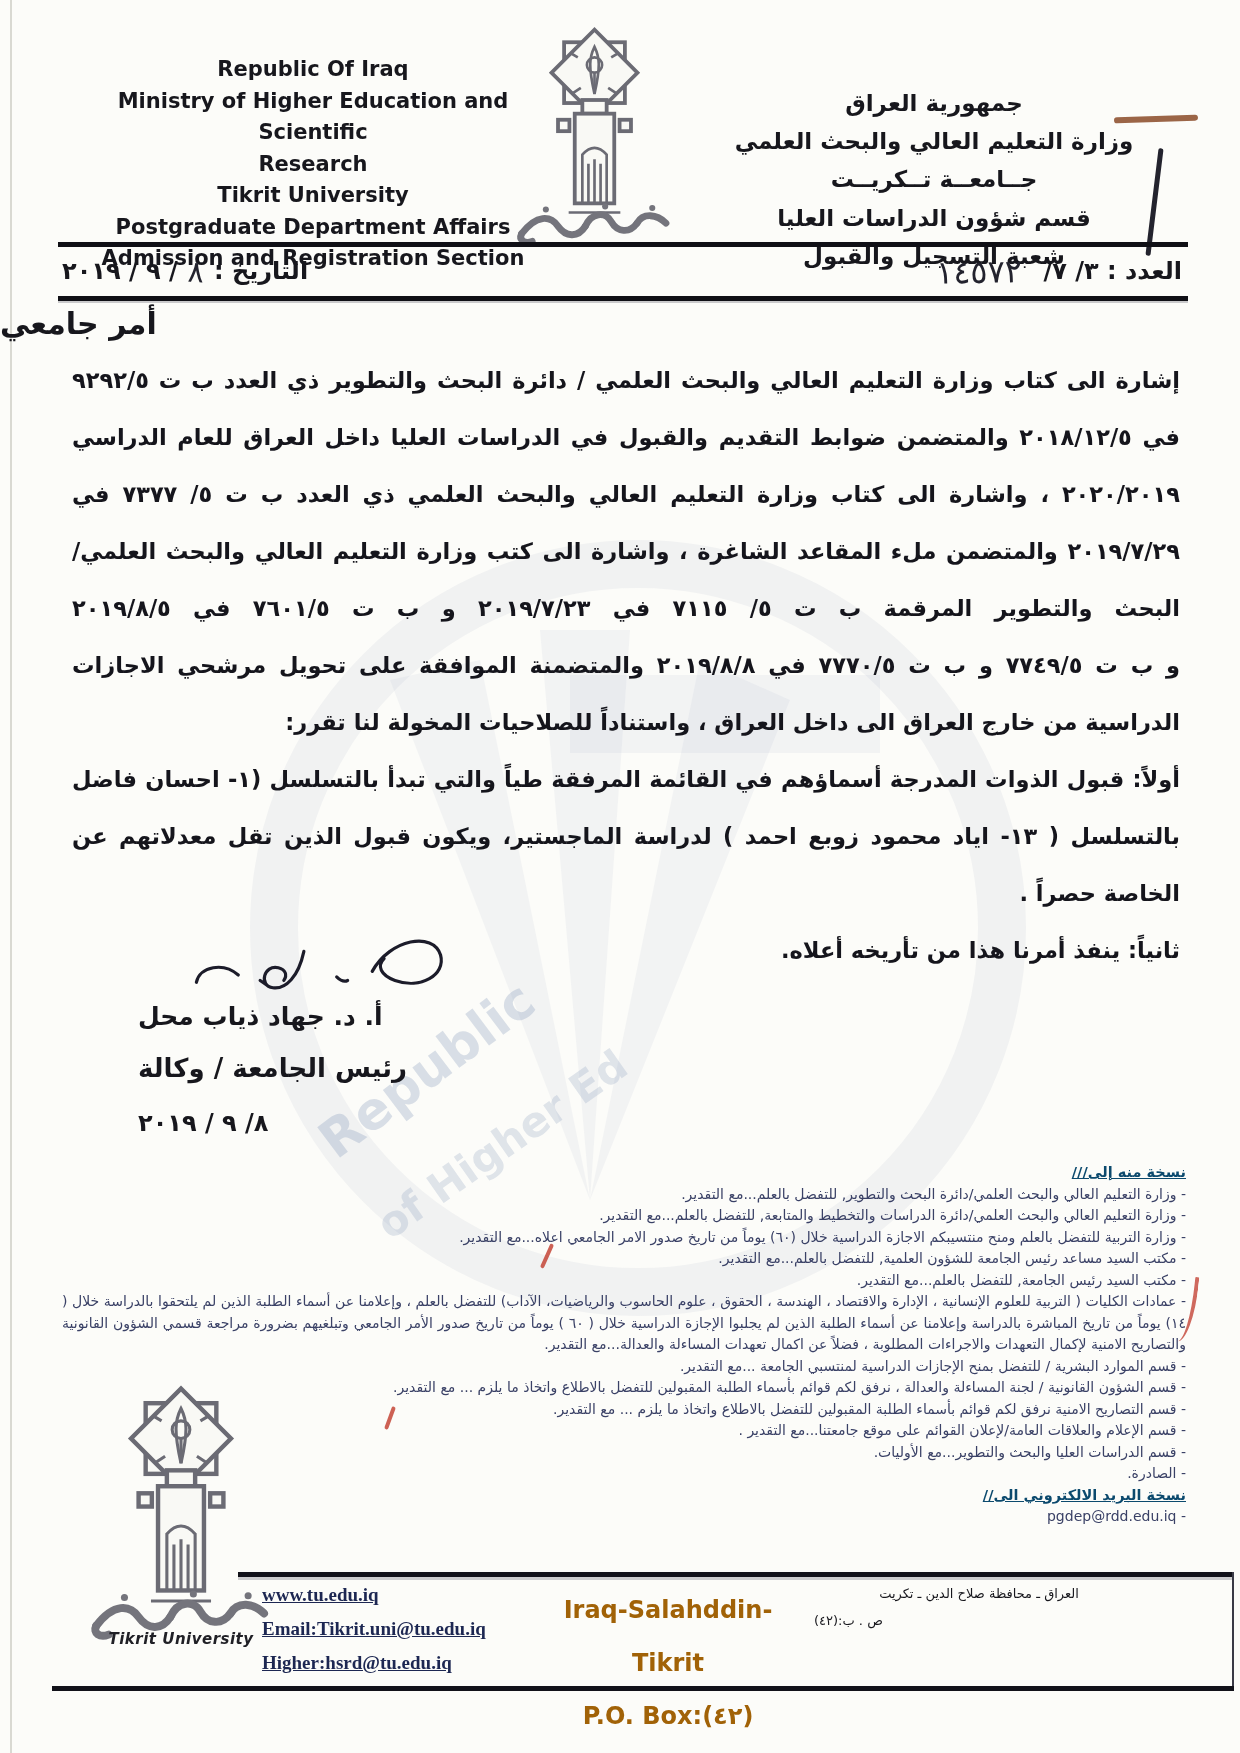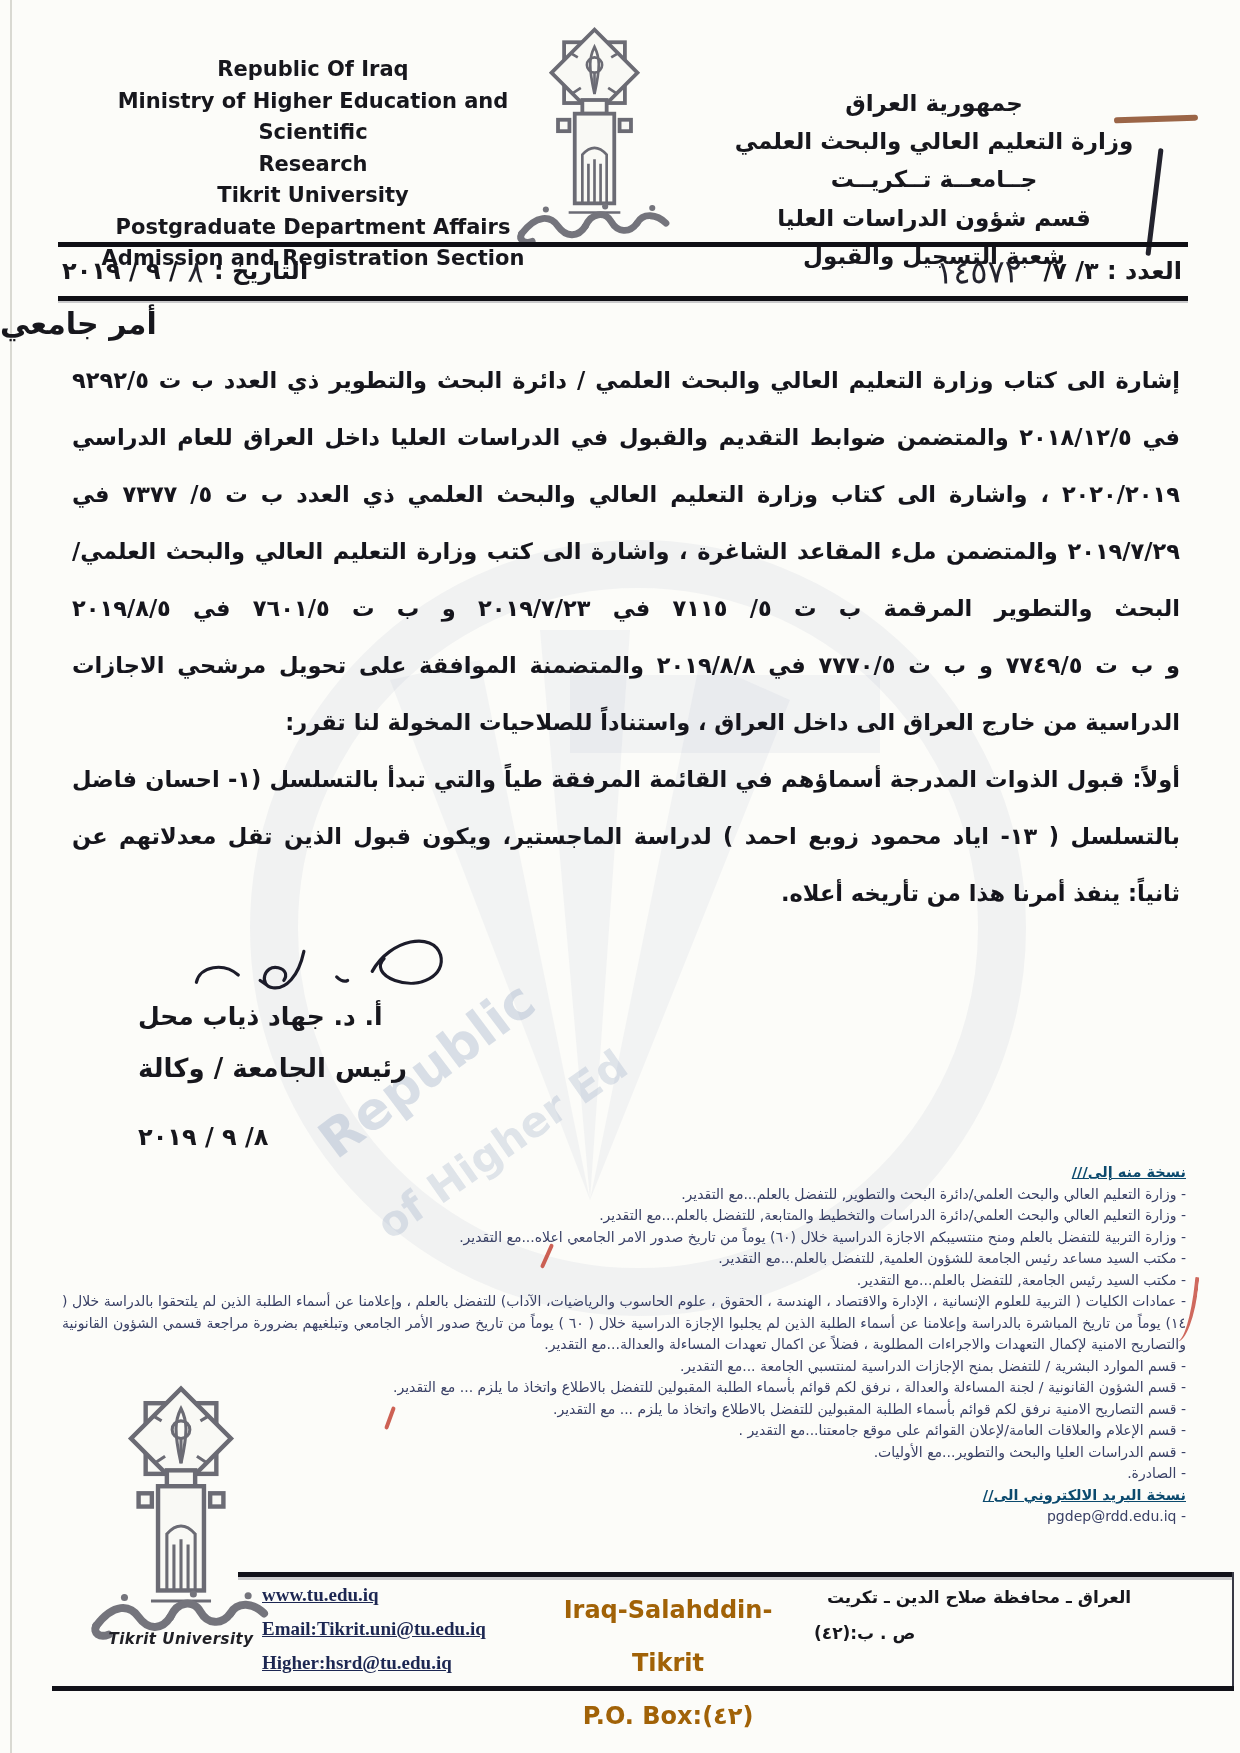--- a/index.html
+++ b/index.html
@@ -39,43 +39,43 @@
   .title{position:absolute;left:0;right:0;top:306px;font-size:30px;font-weight:bold;z-index:1;}
   .body-block{position:absolute;left:72px;right:60px;top:352px;direction:rtl;font-size:22.5px;
               font-weight:bold;color:#15151c;z-index:1;}
   .body-line{height:57px;line-height:57px;overflow:hidden;text-align:right;}
   .body-line.j{text-align:justify;text-align-last:justify;}
   
   .sig{position:absolute;left:138px;top:924px;width:350px;text-align:left;font-weight:bold;z-index:1;}
   .sig svg{display:block;margin:0 auto;}
   .sig-name{font-size:25px;margin-top:-4px;}
   .sig-title{font-size:26px;margin-top:22px;direction:rtl;}
-  .sig-date{font-size:24px;margin-top:40px;direction:rtl;}
+  .sig-date{font-size:24px;margin-top:26px;direction:rtl;}
   
   .cc{position:absolute;left:62px;right:54px;top:1162px;direction:rtl;text-align:right;
       font-size:14px;color:#3a4166;line-height:21.5px;z-index:1;}
   .cc-header,.cc-email-header{font-weight:bold;text-decoration:underline;font-size:14.5px;color:#0c4a6e;}
   .cc-item{text-align:justify;}
   .red-mark{position:absolute;background:#c0392b;opacity:.8;z-index:2;border-radius:2px;}
   .red1{left:545px;top:1243px;width:4px;height:26px;transform:rotate(24deg);}
   .red3{left:388px;top:1406px;width:4px;height:24px;transform:rotate(20deg);}
   .red2{position:absolute;right:44px;top:1276px;width:18px;height:66px;border-right:4px solid #c0392b;
         border-radius:0 0 70% 0/0 0 90% 0;transform:rotate(6deg);opacity:.75;z-index:2;}
   
   .f-rule-top{position:absolute;left:238px;right:6px;top:1572px;height:5px;background:#12121a;
               box-shadow:0 3px 0 rgba(60,60,80,.25);z-index:1;}
   .f-rule-bottom{position:absolute;left:52px;right:6px;top:1686px;height:5px;background:#12121a;z-index:2;}
   .f-edge-right{position:absolute;right:6px;top:1572px;width:2px;height:119px;background:#3a3a46;z-index:1;}
   .f-links{position:absolute;left:262px;top:1578px;width:280px;font-family:"Liberation Serif",serif;
            font-weight:bold;font-size:19px;color:#1d2752;line-height:1.78;z-index:2;}
   .f-links div{text-decoration:underline;}
   .f-mid{position:absolute;left:548px;top:1584px;width:240px;font-size:24px;font-weight:bold;
          color:#a16207;line-height:2.2;z-index:2;text-align:center;}
-  .f-ar{position:absolute;right:56px;top:1580px;width:410px;direction:rtl;font-size:17px;
-        font-weight:bold;line-height:2.1;z-index:2;}
+  .f-ar{position:absolute;right:56px;top:1580px;width:410px;direction:rtl;font-size:13px;
+        font-weight:normal;line-height:2.1;z-index:2;}
   .f-ar .l1{text-align:center;}
   .f-ar .l2{text-align:left;padding-left:40px;}
   .f-logo{position:absolute;left:56px;top:1382px;width:250px;height:302px;z-index:2;}
   .f-logo-caption{position:absolute;bottom:36px;left:0;width:100%;text-align:center;font-size:15px;
                   font-weight:bold;font-style:italic;letter-spacing:.5px;color:#202026;}
 </style>
 </head>
 <body>
 
 <svg width="0" height="0" style="position:absolute">
@@ -177,20 +177,21 @@
   <div class="body-block">
     <div class="body-line j">إشارة الى كتاب وزارة التعليم العالي والبحث العلمي / دائرة البحث والتطوير ذي العدد ب ت ٩٢٩٢/٥</div>
     <div class="body-line j">في ٢٠١٨/١٢/٥ والمتضمن ضوابط التقديم والقبول في الدراسات العليا داخل العراق للعام الدراسي</div>
     <div class="body-line j">٢٠٢٠/٢٠١٩ ، واشارة الى كتاب وزارة التعليم العالي والبحث العلمي ذي العدد ب ت ٥/ ٧٣٧٧ في</div>
     <div class="body-line j">٢٠١٩/٧/٢٩ والمتضمن ملء المقاعد الشاغرة ، واشارة الى كتب وزارة التعليم العالي والبحث العلمي/ دائرة</div>
     <div class="body-line j">البحث والتطوير المرقمة ب ت ٥/ ٧١١٥ في ٢٠١٩/٧/٢٣ و ب ت ٧٦٠١/٥ في ٢٠١٩/٨/٥</div>
     <div class="body-line j">و ب ت ٧٧٤٩/٥ و ب ت ٧٧٧٠/٥ في ٢٠١٩/٨/٨ والمتضمنة الموافقة على تحويل مرشحي الاجازات</div>
     <div class="body-line">الدراسية من خارج العراق الى داخل العراق ، واستناداً للصلاحيات المخولة لنا تقرر:</div>
     <div class="body-line j">أولاً: قبول الذوات المدرجة أسماؤهم في القائمة المرفقة طياً والتي تبدأ بالتسلسل (١- احسان فاضل محمد جاسم) وتنتهي</div>
     <div class="body-line j">بالتسلسل ( ١٣- اياد محمود زوبع احمد ) لدراسة الماجستير، ويكون قبول الذين تقل معدلاتهم عن (٦٥) على النفقة</div>
+    <div class="body-line">الخاصة حصراً .</div>
     <div class="body-line">ثانياً: ينفذ أمرنا هذا من تأريخه أعلاه.</div>
   </div>
 
   <div class="sig">
     <svg width="340" height="82" viewBox="0 0 340 90">
       <g stroke="#1c1c2a" stroke-width="3.5" fill="none" stroke-linecap="round">
         <path d="M235,52 C255,16 302,8 310,34 C316,56 288,72 260,62 C244,56 240,46 248,38"></path>
         <path d="M196,58 c4,4 8,6 12,4"></path>
         <path d="M160,30 c-6,28 -20,42 -34,40 c-16,-2 -10,-26 6,-22 c8,2 10,8 6,14"></path>
         <path d="M112,62 l6,4"></path>

